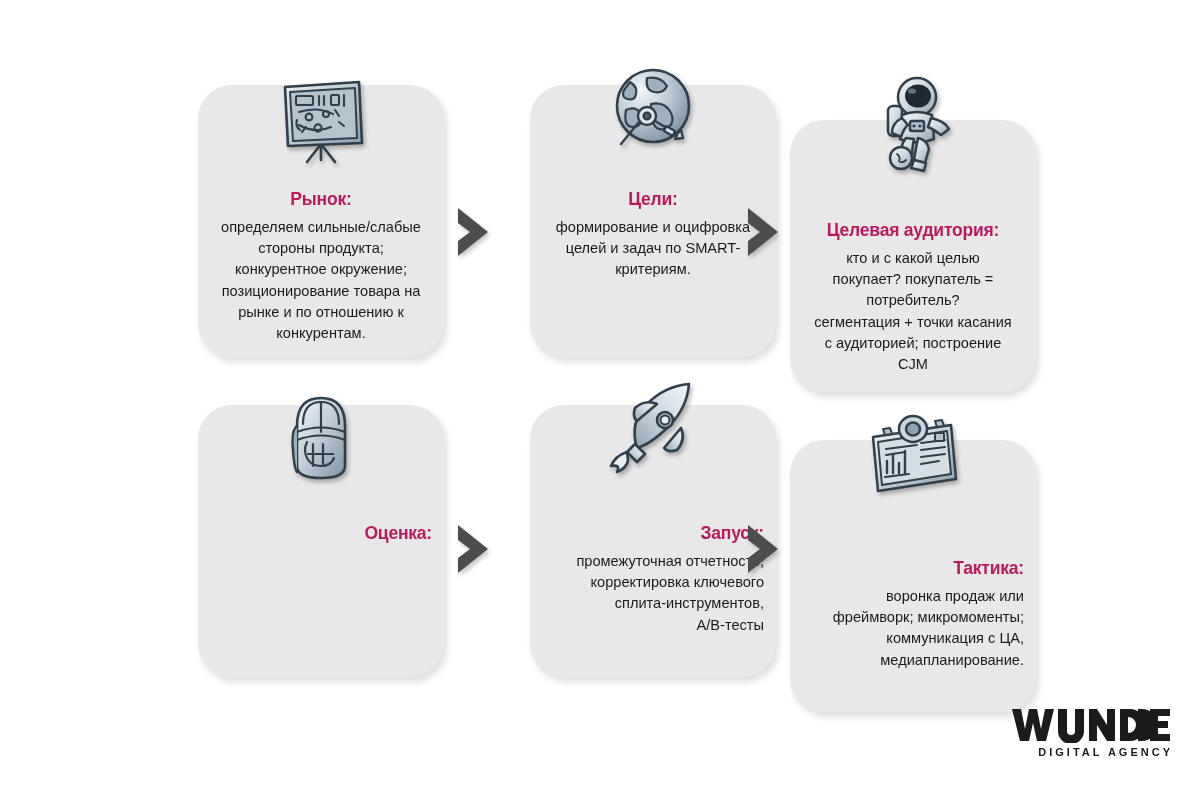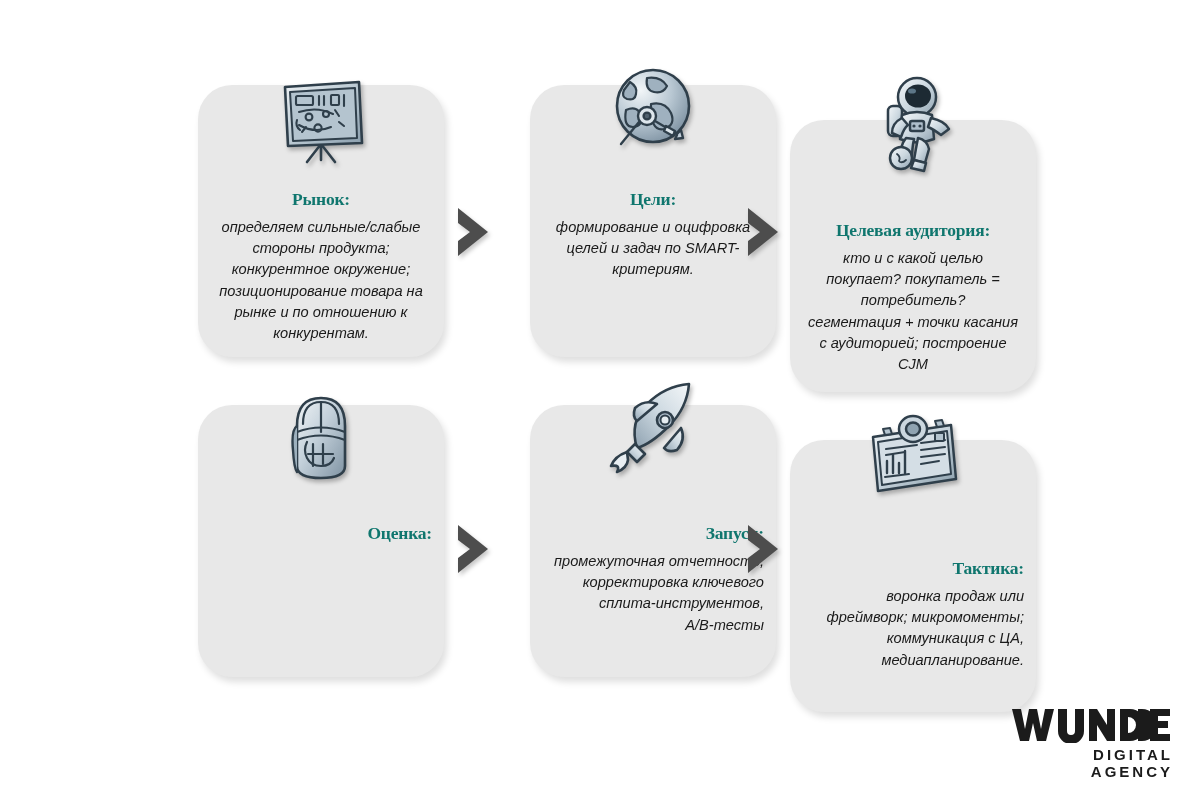--- a/index.html
+++ b/index.html
@@ -42,31 +42,30 @@
     left: 0;
     right: 0;
     top: 104px;
     padding: 0 12px;
     text-align: center;
   }
   .card.row2 .card-inner { top: 118px; text-align: right; }
   .card.col3.row1 .card-inner { top: 100px; }
 
   .card-title {
-    font-family: Liberation Serif, serif;
+    font-family: Liberation Sans, sans-serif;
     font-weight: bold;
     font-size: 17.5px;
     line-height: 1.25;
-    color: #0f766e;
+    color: #be185d;
     letter-spacing: -0.2px;
     margin: 0 0 6px 0;
   }
   .card-body {
     font-family: "Liberation Sans", "DejaVu Sans", sans-serif;
-    font-style: italic;
     font-size: 14.6px;
     line-height: 1.46;
     color: #1a1a1a;
     margin: 0;
     white-space: pre-line;
   }
 
   
   .icon-wrap {
     position: absolute;
@@ -110,21 +109,21 @@
   }
   .logo-word {
     display: flex;
     align-items: center;
     height: 38px;
   }
   .logo-word svg { display: block; }
   .logo-sub {
     font-family: "Liberation Sans", "DejaVu Sans", sans-serif;
     font-weight: bold;
-    font-size: 15px;
+    font-size: 11px;
     letter-spacing: 3.0px;
     color: #1b1b1b;
     text-align: right;
     margin-top: 2px;
     padding-right: 1px;
   }
 </style>
 </head>
 <body>
 

